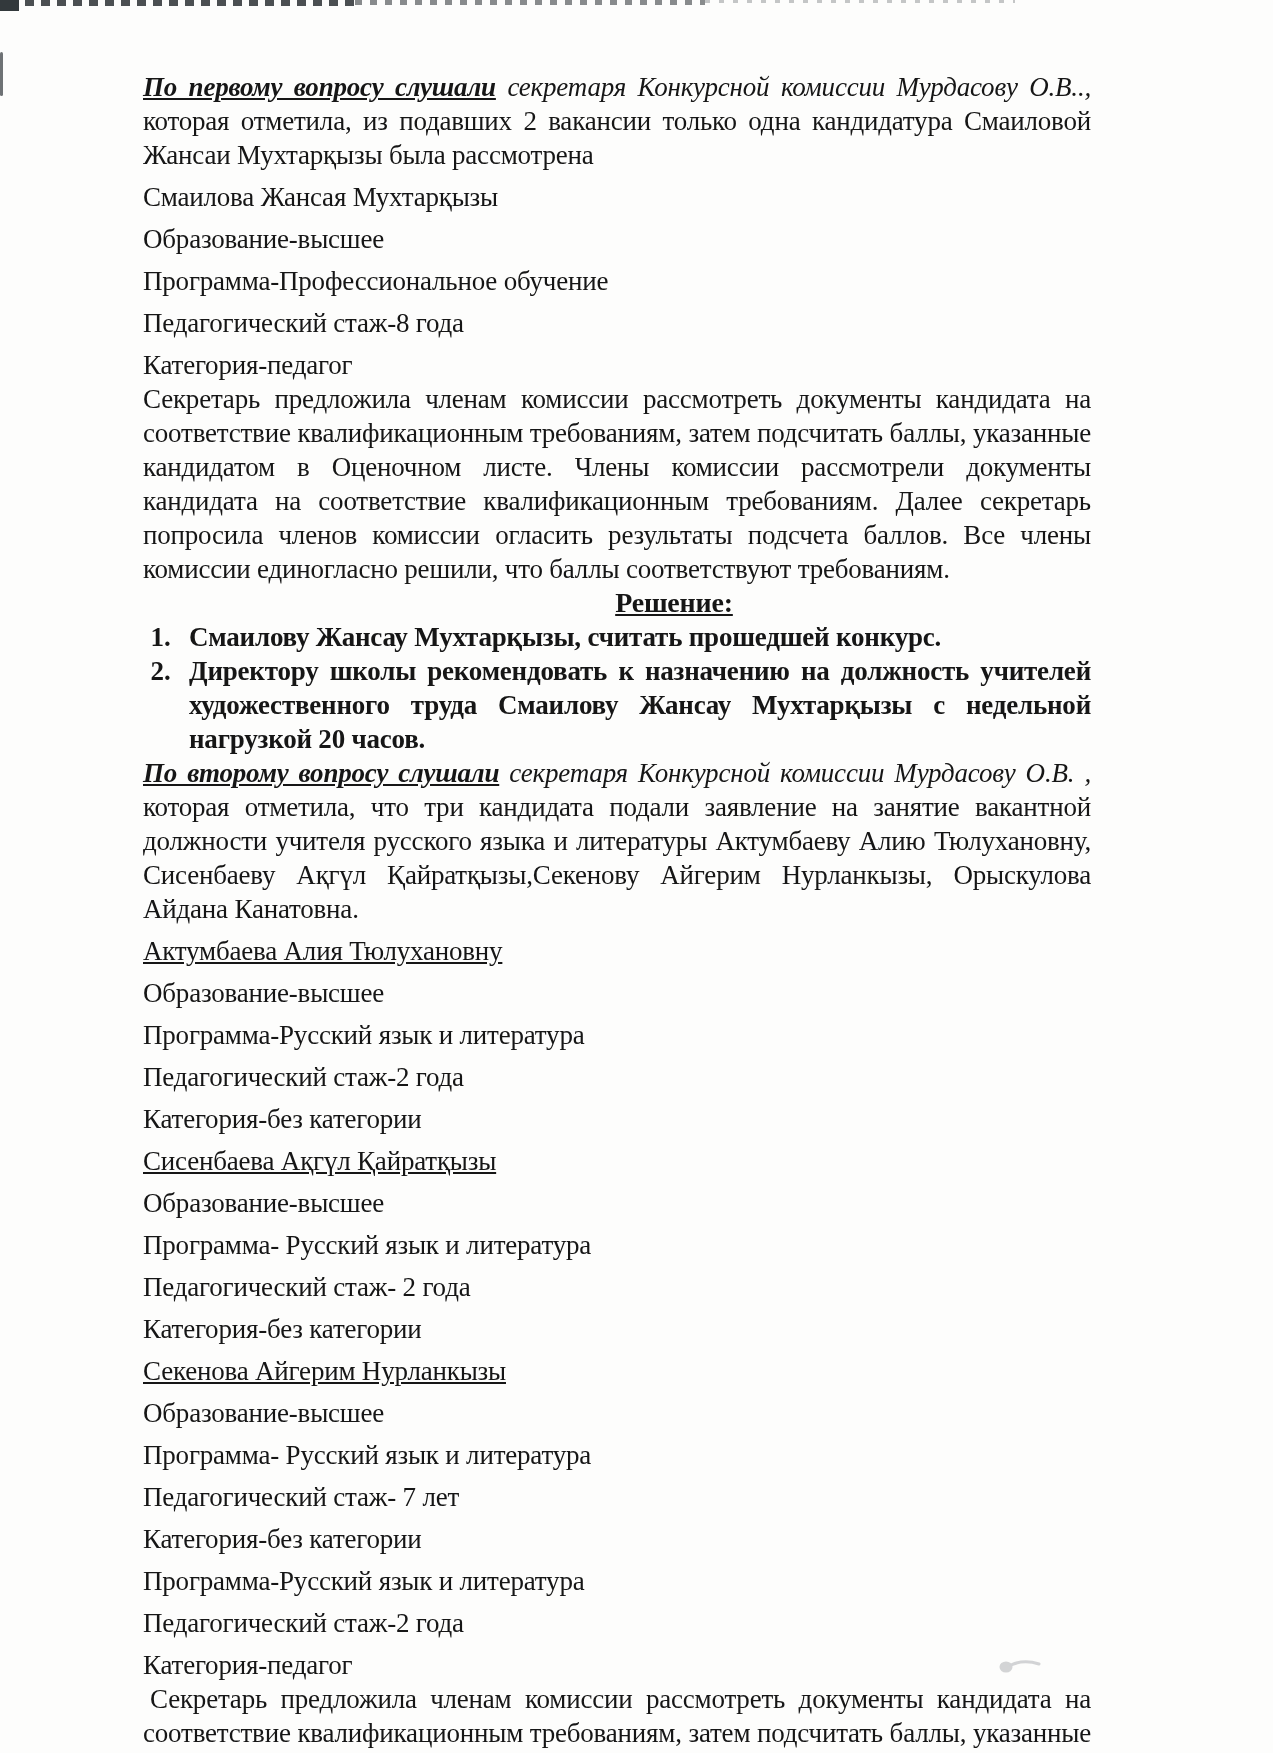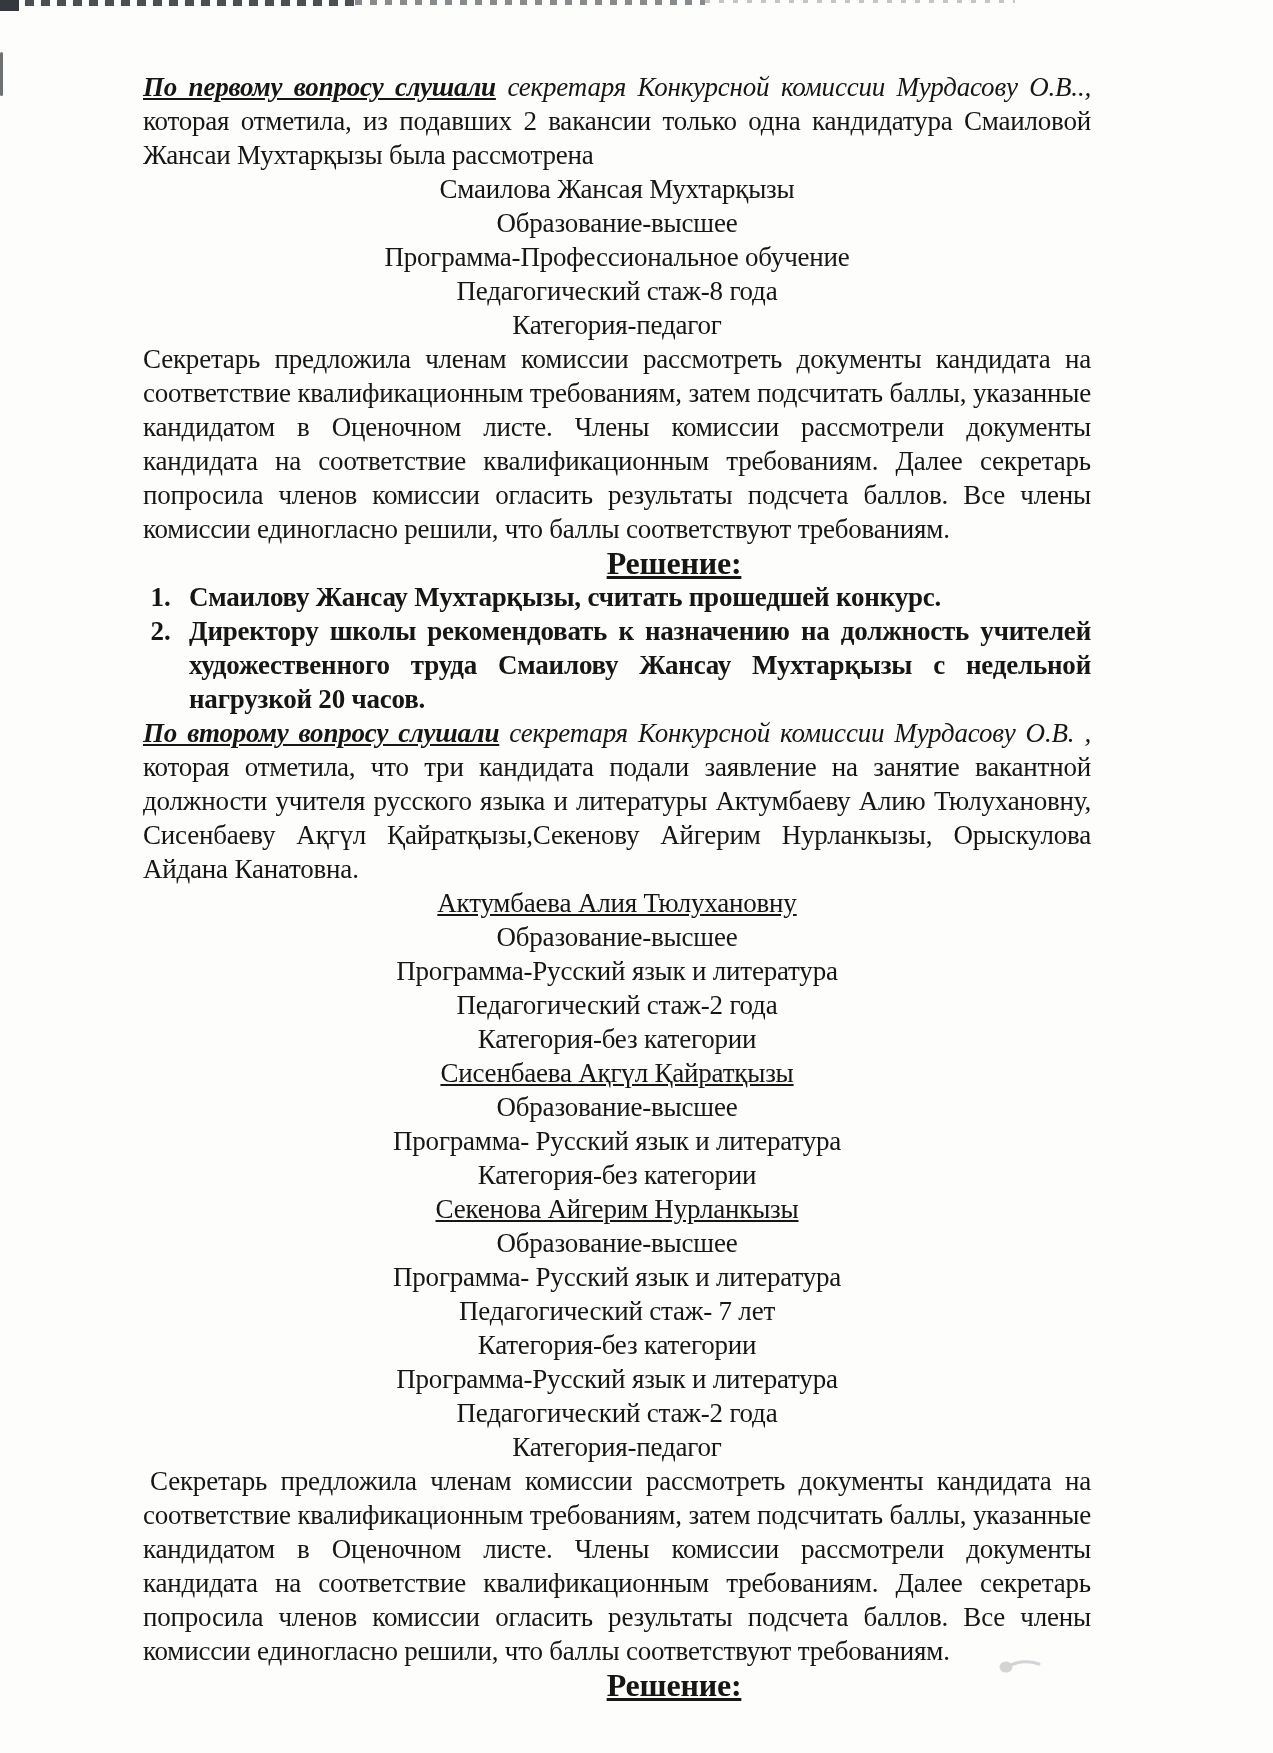--- a/index.html
+++ b/index.html
@@ -24,27 +24,27 @@
     width: 948px;
     font-size: 27px;
     line-height: 34px;
     letter-spacing: -0.2px;
   }
   .para { margin: 0; text-align: justify; }
   .para.indent { text-indent: 7px; }
   .seg-biu { font-weight: bold; font-style: italic; text-decoration: underline; }
   .seg-i { font-style: italic; }
   .seg-n { }
-  .line { text-align: center; }
+  .line { text-align: left; margin-top: 8px; }
   .line.underline { text-decoration: underline; }
   .heading {
     text-align: center;
     font-weight: bold;
     text-decoration: underline;
-    font-size: 32px;
+    font-size: 28px;
     transform: translateX(57px);
   }
   ol.list {
     margin: 0;
     padding-left: 34px;
     text-align: justify;
     font-weight: bold;
   }
   ol.list li {
     padding-left: 12px;
@@ -115,20 +115,21 @@
       </ol>
       <p class="para"><span class="seg-biu">По второму вопросу слушали</span><span class="seg-i"> секретаря Конкурсной комиссии Мурдасову О.В. , </span><span class="seg-n">которая отметила, что три кандидата подали заявление на занятие вакантной должности учителя русского языка и литературы Актумбаеву Алию Тюлухановну, Сисенбаеву Ақгүл Қайратқызы,Секенову Айгерим Нурланкызы, Орыскулова Айдана Канатовна.</span></p>
       <div class="line underline">Актумбаева Алия Тюлухановну</div>
       <div class="line">Образование-высшее</div>
       <div class="line">Программа-Русский язык и литература</div>
       <div class="line">Педагогический стаж-2 года</div>
       <div class="line">Категория-без категории</div>
       <div class="line underline">Сисенбаева Ақгүл Қайратқызы</div>
       <div class="line">Образование-высшее</div>
       <div class="line">Программа- Русский язык и литература</div>
+      <div class="line">Педагогический стаж- 2 года</div>
       <div class="line">Категория-без категории</div>
       <div class="line underline">Секенова Айгерим Нурланкызы</div>
       <div class="line">Образование-высшее</div>
       <div class="line">Программа- Русский язык и литература</div>
       <div class="line">Педагогический стаж- 7 лет</div>
       <div class="line">Категория-без категории</div>
       <div class="line">Программа-Русский язык и литература</div>
       <div class="line">Педагогический стаж-2 года</div>
       <div class="line">Категория-педагог</div>
       <p class="para indent"><span class="seg-n">Секретарь предложила членам комиссии рассмотреть документы кандидата на соответствие квалификационным требованиям, затем подсчитать баллы, указанные кандидатом в Оценочном листе. Члены комиссии рассмотрели документы кандидата на соответствие квалификационным требованиям. Далее секретарь попросила членов комиссии огласить результаты подсчета баллов. Все члены комиссии единогласно решили, что баллы соответствуют требованиям.</span></p>

